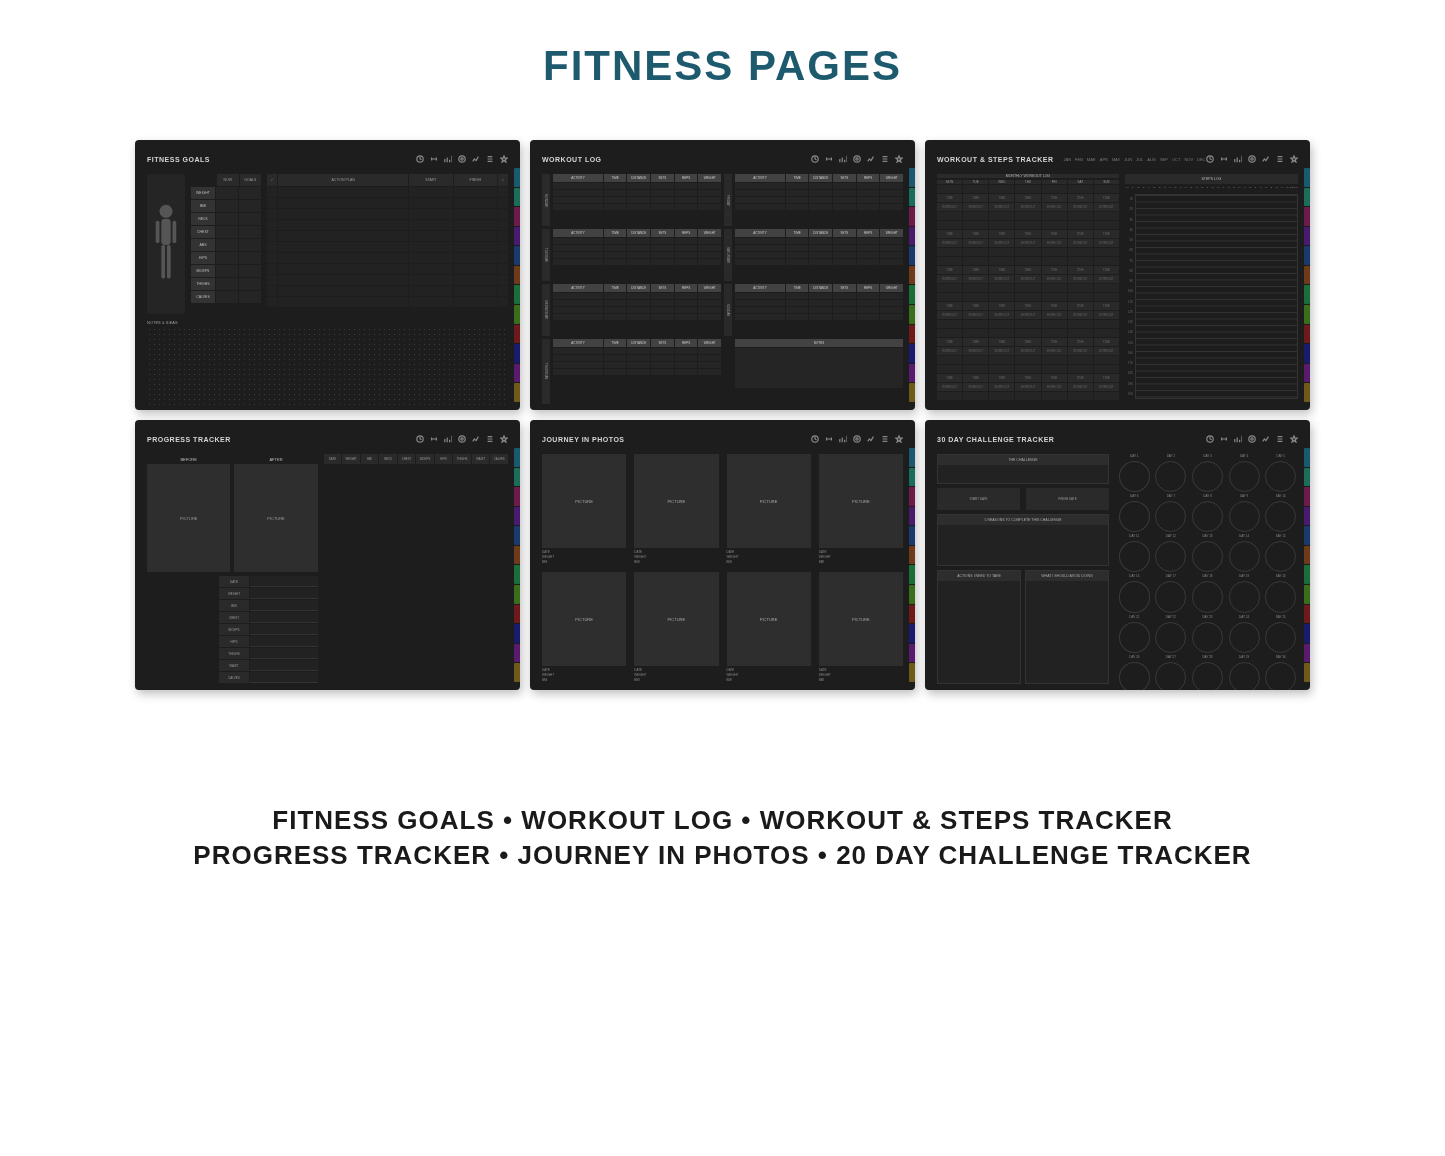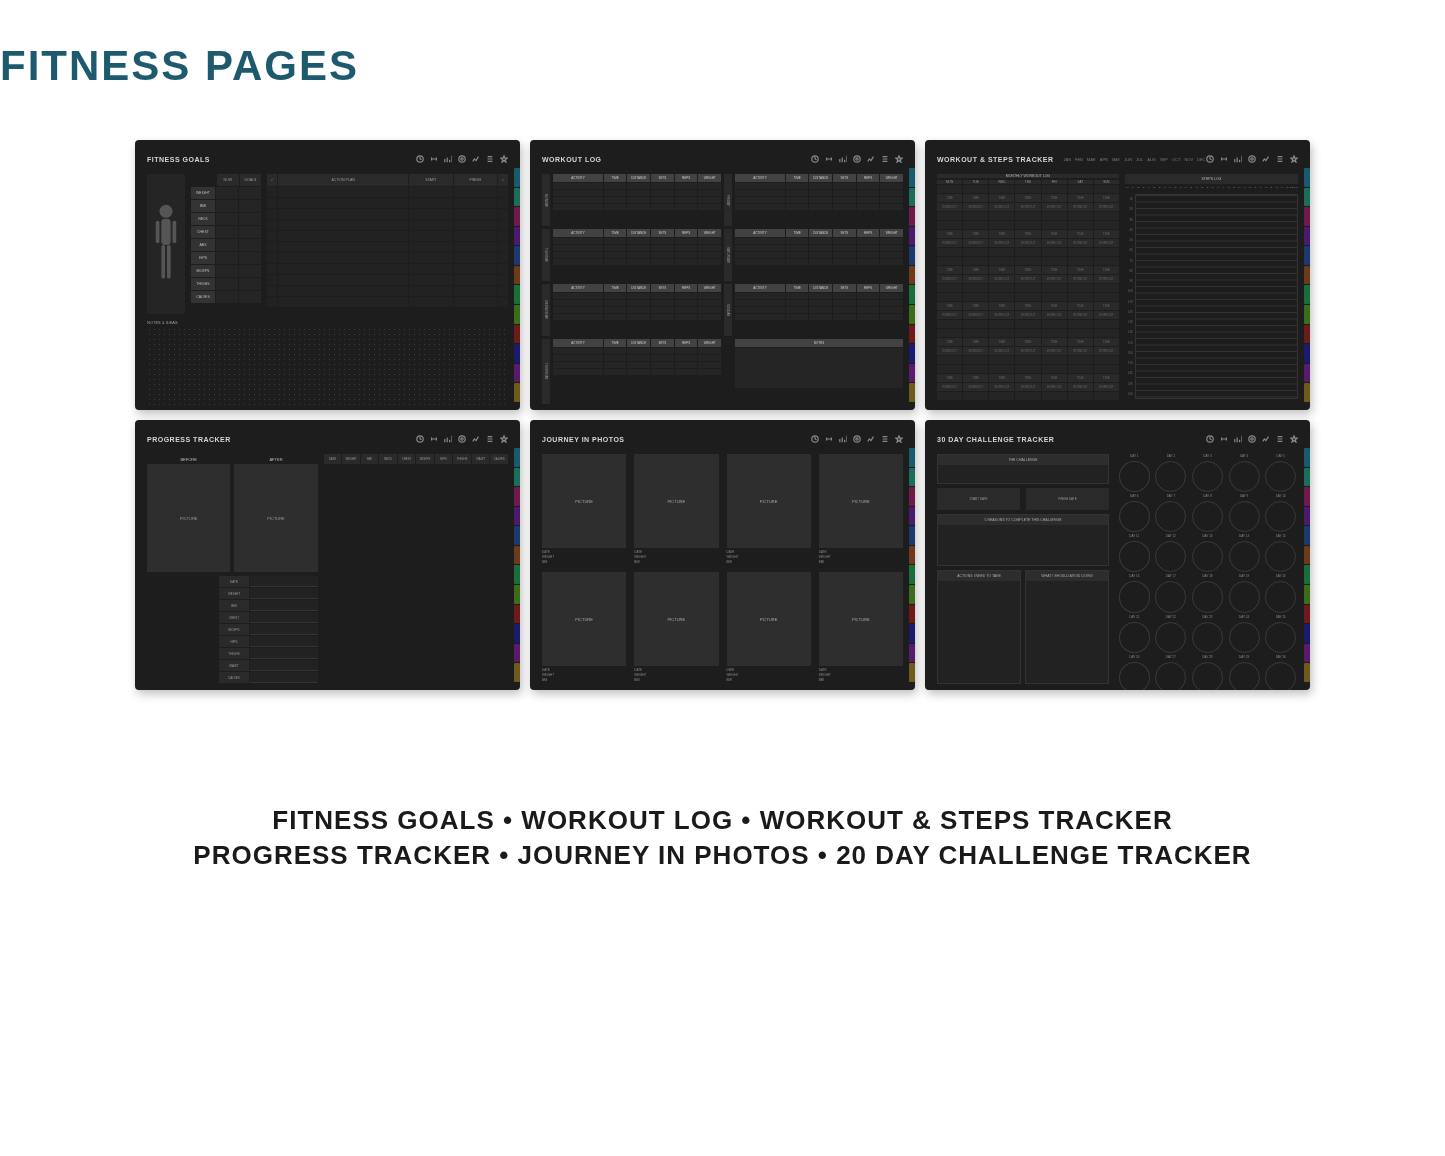--- a/index.html
+++ b/index.html
@@ -1,17 +1,17 @@
 <!DOCTYPE html>
 <html><head>
 <meta charset="utf-8">
 <style>
   * { box-sizing: border-box; margin: 0; padding: 0; }
   body { background: #fff; font-family: 'Segoe UI', Arial, sans-serif; width: 1445px; height: 1156px; overflow: hidden; }
-  .page-title { font-size: 42px; font-weight: 700; color: #1e5a6e; letter-spacing: 2px; margin-top: 42px; margin-bottom: 50px; }
+  .page-title { text-align: center; font-size: 42px; font-weight: 700; color: #1e5a6e; letter-spacing: 2px; margin-top: 42px; margin-bottom: 50px; }
   .grid { display: grid; grid-template-columns: repeat(3, 385px); gap: 10px; justify-content: center; padding: 0 20px; }
   .panel { background: #1d1d1d; border-radius: 4px; height: 270px; position: relative; padding: 10px 12px; box-shadow: 2px 4px 10px rgba(0,0,0,0.25); overflow: hidden; }
   .panel-header { display: flex; justify-content: space-between; align-items: center; height: 18px; margin-bottom: 6px; }
   .panel-title { color: #d5d5d5; font-size: 7px; font-weight: 600; letter-spacing: 0.5px; }
   .toolbar { display: flex; gap: 6px; }
   .tool-icon { width: 8px; height: 8px; display: flex; align-items: center; justify-content: center; }
   .tool-icon svg { width: 8px; height: 8px; stroke: #888; fill: none; stroke-width: 1.5; }
   .side-tabs { position: absolute; right: 0; top: 28px; bottom: 8px; width: 6px; display: flex; flex-direction: column; gap: 1px; }
   .side-tab { flex: 1; border-radius: 1px; }
   

